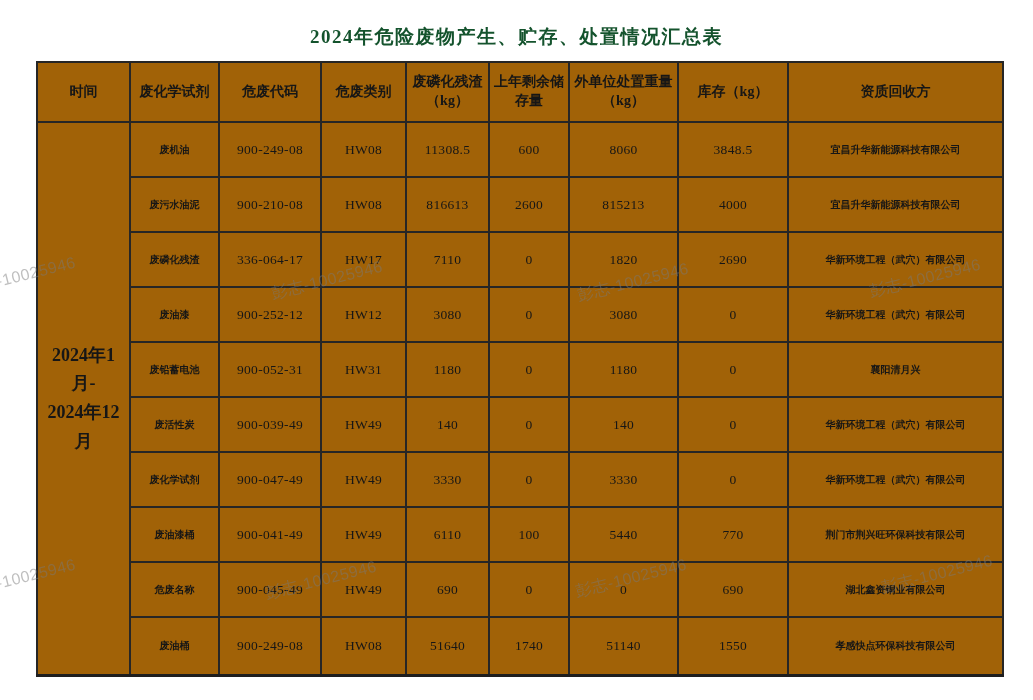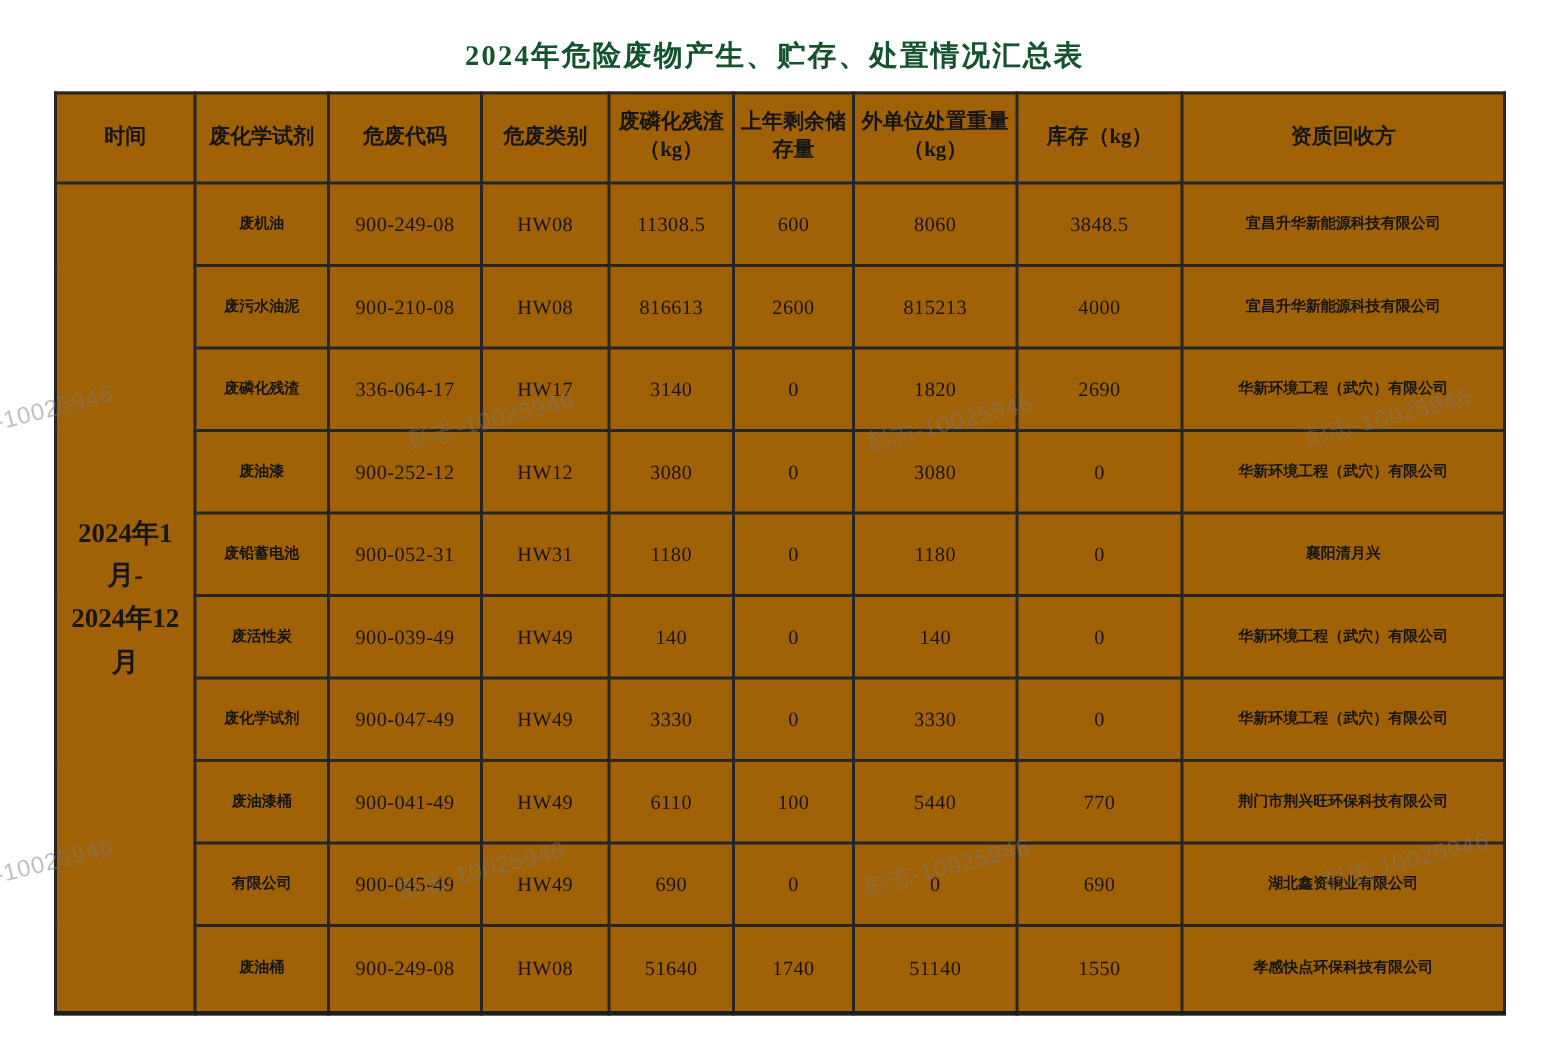--- a/index.html
+++ b/index.html
@@ -140,21 +140,21 @@
         <td class="num">816613</td>
         <td class="num">2600</td>
         <td class="num">815213</td>
         <td class="num">4000</td>
         <td class="cn">宜昌升华新能源科技有限公司</td>
       </tr>
       <tr>
         <td class="cn">废磷化残渣</td>
         <td class="num">336-064-17</td>
         <td class="num">HW17</td>
-        <td class="num">3140</td>
+        <td class="num">7110</td>
         <td class="num">0</td>
         <td class="num">1820</td>
         <td class="num">2690</td>
         <td class="cn">华新环境工程（武穴）有限公司</td>
       </tr>
       <tr>
         <td class="cn">废油漆</td>
         <td class="num">900-252-12</td>
         <td class="num">HW12</td>
         <td class="num">3080</td>
@@ -197,21 +197,21 @@
         <td class="cn">废油漆桶</td>
         <td class="num">900-041-49</td>
         <td class="num">HW49</td>
         <td class="num">6110</td>
         <td class="num">100</td>
         <td class="num">5440</td>
         <td class="num">770</td>
         <td class="cn">荆门市荆兴旺环保科技有限公司</td>
       </tr>
       <tr>
-        <td class="cn">有限公司</td>
+        <td class="cn">危废名称</td>
         <td class="num">900-045-49</td>
         <td class="num">HW49</td>
         <td class="num">690</td>
         <td class="num">0</td>
         <td class="num">0</td>
         <td class="num">690</td>
         <td class="cn">湖北鑫资铜业有限公司</td>
       </tr>
       <tr>
         <td class="cn">废油桶</td>

